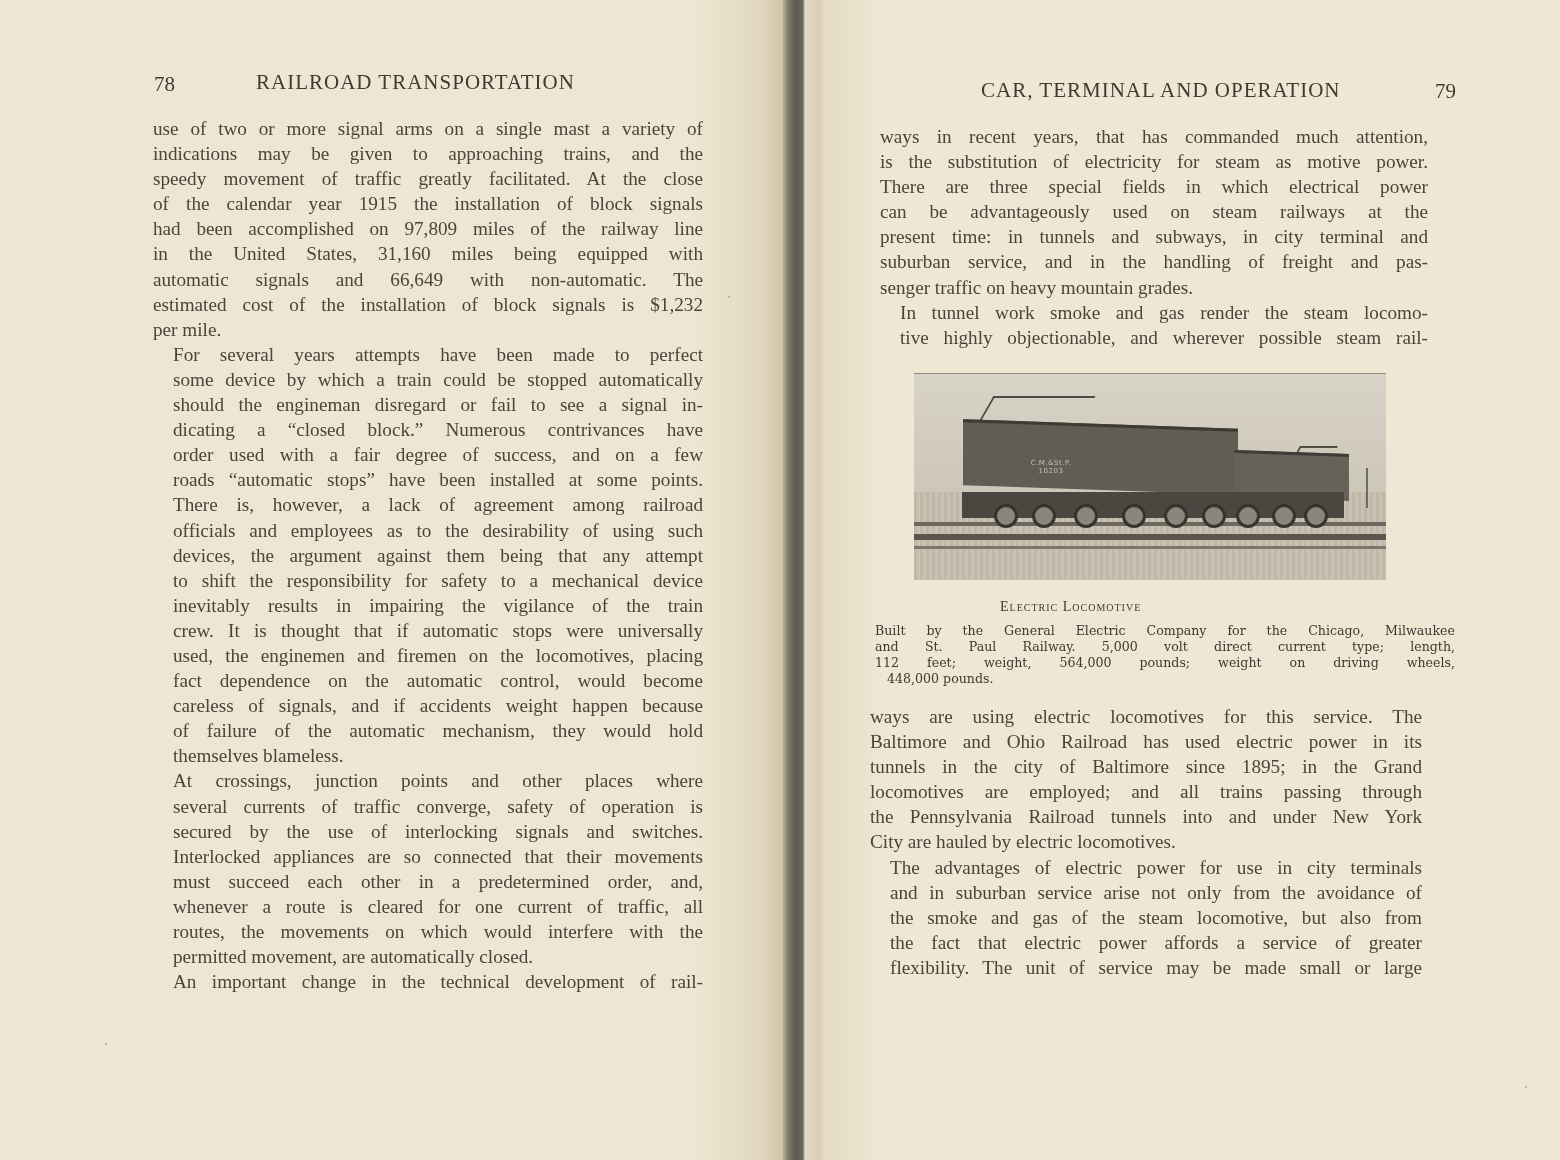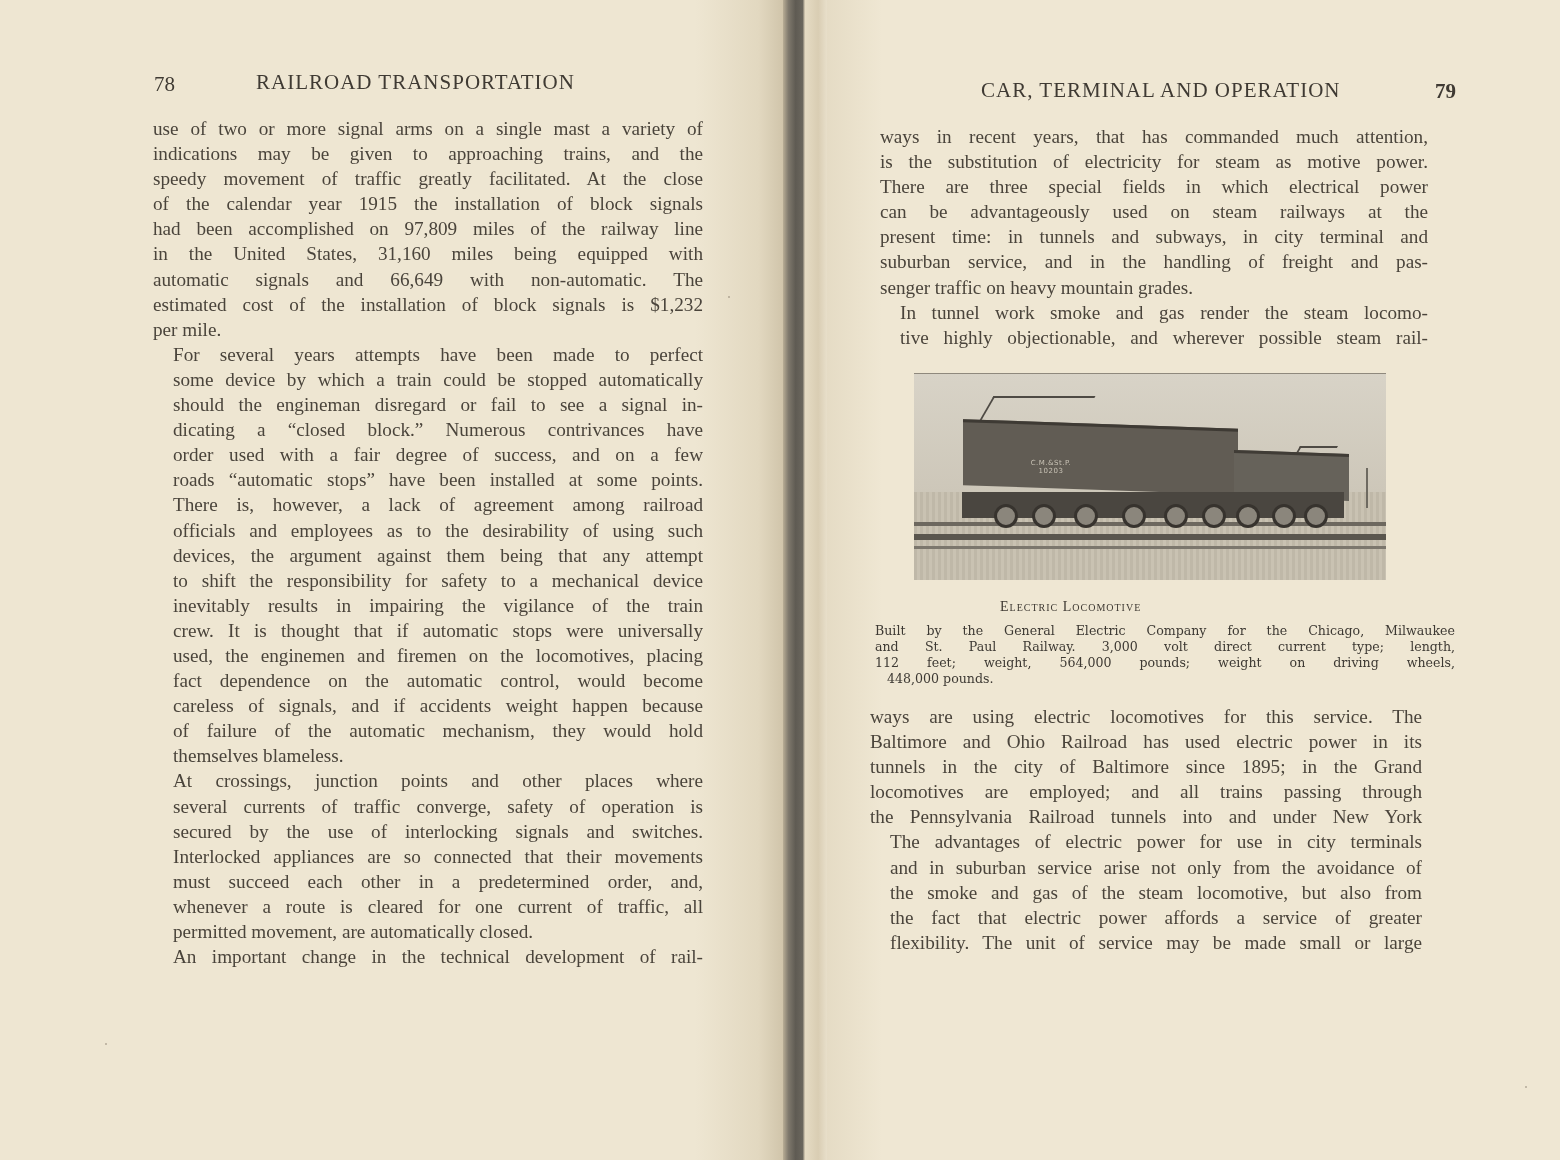--- a/index.html
+++ b/index.html
@@ -34,21 +34,21 @@
 
     .running-head {
       position: absolute; top: 70px;
       font-size: 21px; letter-spacing: 1px;
       color: #3f3a33;
       white-space: nowrap;
     }
     .left .page-num { position: absolute; left: 154px; top: 72px; font-size: 21px; color: #3f3a33; }
     .left .running-head { left: 256px; }
     .right .running-head { left: 191px; top: 78px; }
-    .right .page-num { position: absolute; left: 645px; top: 79px; font-size: 21px; font-weight: bold; color: #3f3a33; }
+    .right .page-num { position: absolute; left: 645px; top: 79px; font-size: 21px; font-weight: normal; color: #3f3a33; }
 
     .text-block {
       position: absolute;
       font-size: 19.2px;
       line-height: 25.1px;
       text-align: justify;
     }
     .left .text-block { left: 153px; top: 116px; width: 550px; }
     .right .text-block.top { left: 900px; top: 124px; width: 548px; }
     .text-block p { margin: 0; text-indent: 0; }
@@ -168,20 +168,21 @@
           <span class="line">of failure of the automatic mechanism, they would hold</span>
           <span class="line last">themselves blameless.</span>
         </p>
         <p class="indent">
           <span class="line">At crossings, junction points and other places where</span>
           <span class="line">several currents of traffic converge, safety of operation is</span>
           <span class="line">secured by the use of interlocking signals and switches.</span>
           <span class="line">Interlocked appliances are so connected that their movements</span>
           <span class="line">must succeed each other in a predetermined order, and,</span>
           <span class="line">whenever a route is cleared for one current of traffic, all</span>
+          <span class="line">routes, the movements on which would interfere with the</span>
           <span class="line last">permitted movement, are automatically closed.</span>
         </p>
         <p class="indent">
           <span class="line">An important change in the technical development of rail-</span>
         </p>
       </div>
   </div>
 
   <div class="page right">
     <span class="running-head">CAR, TERMINAL AND OPERATION</span>
@@ -226,32 +227,33 @@
       <div class="wheel" style="left:390px"></div>
       <div class="loco-lettering">
         <span>C.M.&amp;St.P.</span><br>
         <span>10203</span>
       </div>
     </div>
 
     <div class="caption-title">Electric Locomotive</div>
     <div class="caption-body">
         <span class="line">Built by the General Electric Company for the Chicago, Milwaukee</span>
-        <span class="line">and St. Paul Railway.  3,000 volt direct current type; length,</span>
+        <span class="line">and St. Paul Railway.  5,000 volt direct current type; length,</span>
         <span class="line">112 feet; weight, 564,000 pounds; weight on driving wheels,</span>
         <span class="line last">448,000 pounds.</span>
       </div>
 
     <div class="text-block bottom">
         <p>
           <span class="line">ways are using electric locomotives for this service.  The</span>
           <span class="line">Baltimore and Ohio Railroad has used electric power in its</span>
           <span class="line">tunnels in the city of Baltimore since 1895; in the Grand</span>
           <span class="line">locomotives are employed; and all trains passing through</span>
           <span class="line">the Pennsylvania Railroad tunnels into and under New York</span>
+          <span class="line last">City are hauled by electric locomotives.</span>
         </p>
         <p class="indent">
           <span class="line">The advantages of electric power for use in city terminals</span>
           <span class="line">and in suburban service arise not only from the avoidance of</span>
           <span class="line">the smoke and gas of the steam locomotive, but also from</span>
           <span class="line">the fact that electric power affords a service of greater</span>
           <span class="line">flexibility.  The unit of service may be made small or large</span>
         </p>
       </div>
   </div>

